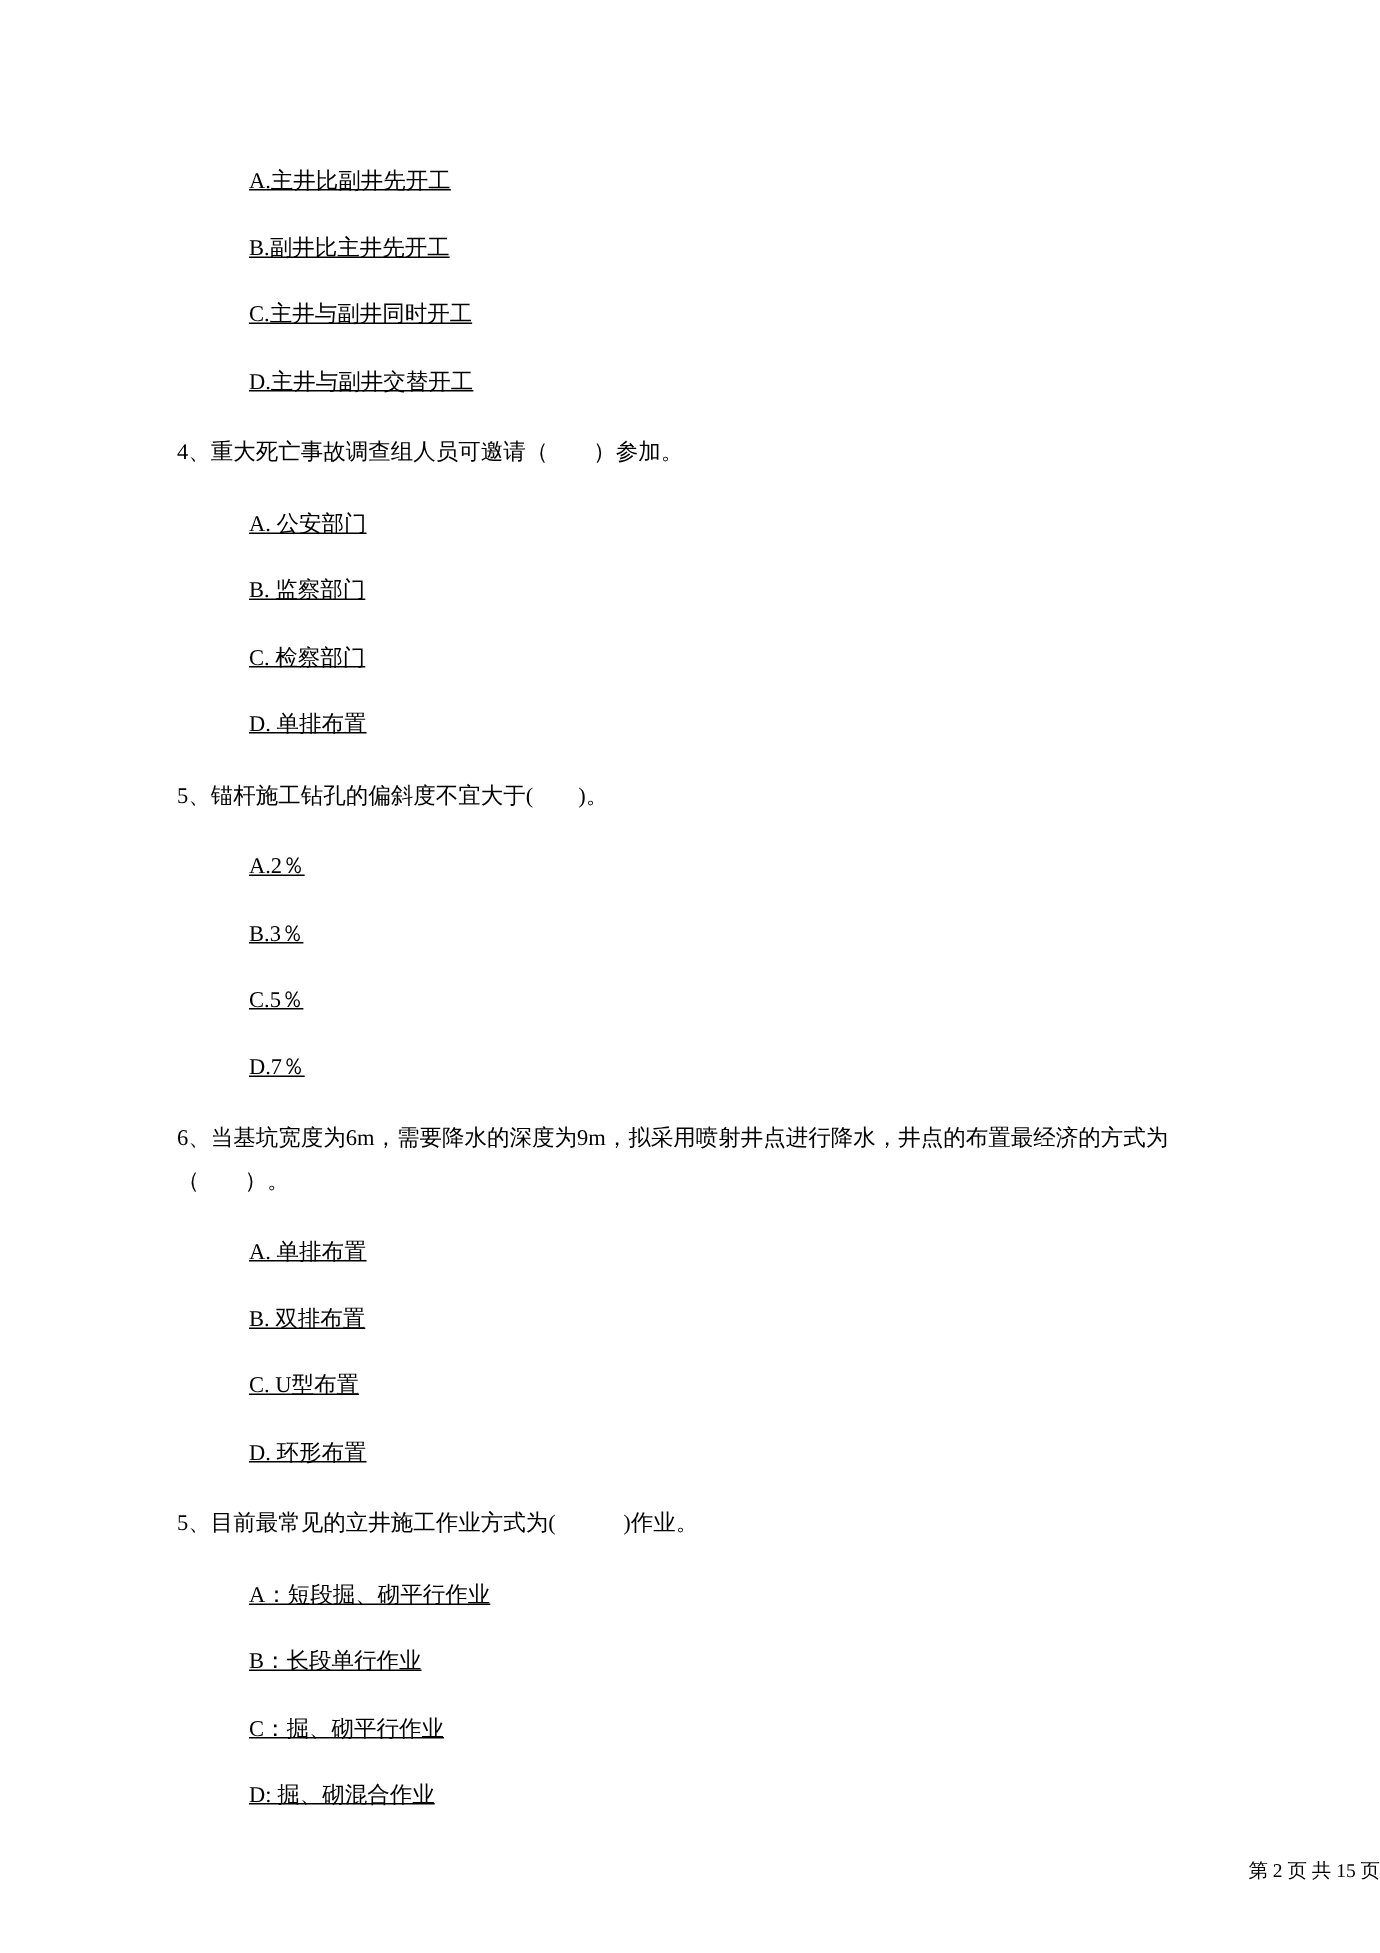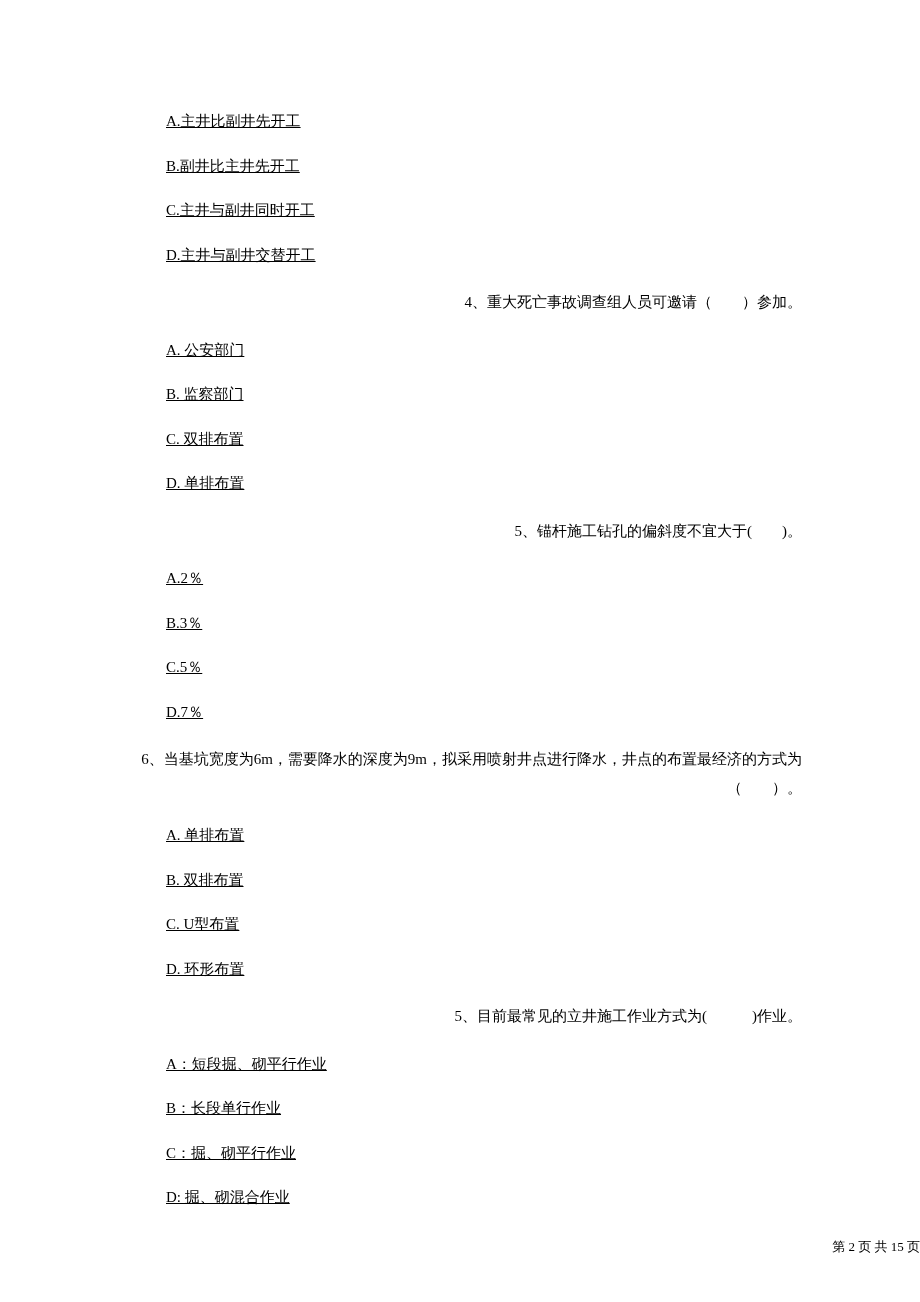--- a/index.html
+++ b/index.html
@@ -19,21 +19,20 @@
       line-height: 1.5;
     }
     .option {
       padding-left: 48px;
       margin-bottom: 22px;
       text-decoration: underline;
     }
     .question {
       margin-bottom: 22px;
       line-height: 1.9;
-      text-align: right;
     }
     .footer {
       position: absolute;
       bottom: 46px;
       left: 0;
       width: 100%;
       text-align: right;
       font-size: 13px;
     }
     .pad-top-small {
@@ -44,21 +43,21 @@
 <body>
 
 <div class="option">A.主井比副井先开工</div>
 <div class="option">B.副井比主井先开工</div>
 <div class="option">C.主井与副井同时开工</div>
 <div class="option">D.主井与副井交替开工</div>
 
 <div class="question">4、重大死亡事故调查组人员可邀请（　　）参加。</div>
 <div class="option">A.  公安部门</div>
 <div class="option">B.  监察部门</div>
-<div class="option">C.  双排布置</div>
+<div class="option">C.  检察部门</div>
 <div class="option">D.  单排布置</div>
 
 <div class="question">5、锚杆施工钻孔的偏斜度不宜大于(　　)。</div>
 <div class="option">A.2％</div>
 <div class="option">B.3％</div>
 <div class="option">C.5％</div>
 <div class="option">D.7％</div>
 
 <div class="question">6、当基坑宽度为6m，需要降水的深度为9m，拟采用喷射井点进行降水，井点的布置最经济的方式为（　　）。</div>
 <div class="option pad-top-small">A.  单排布置</div>

